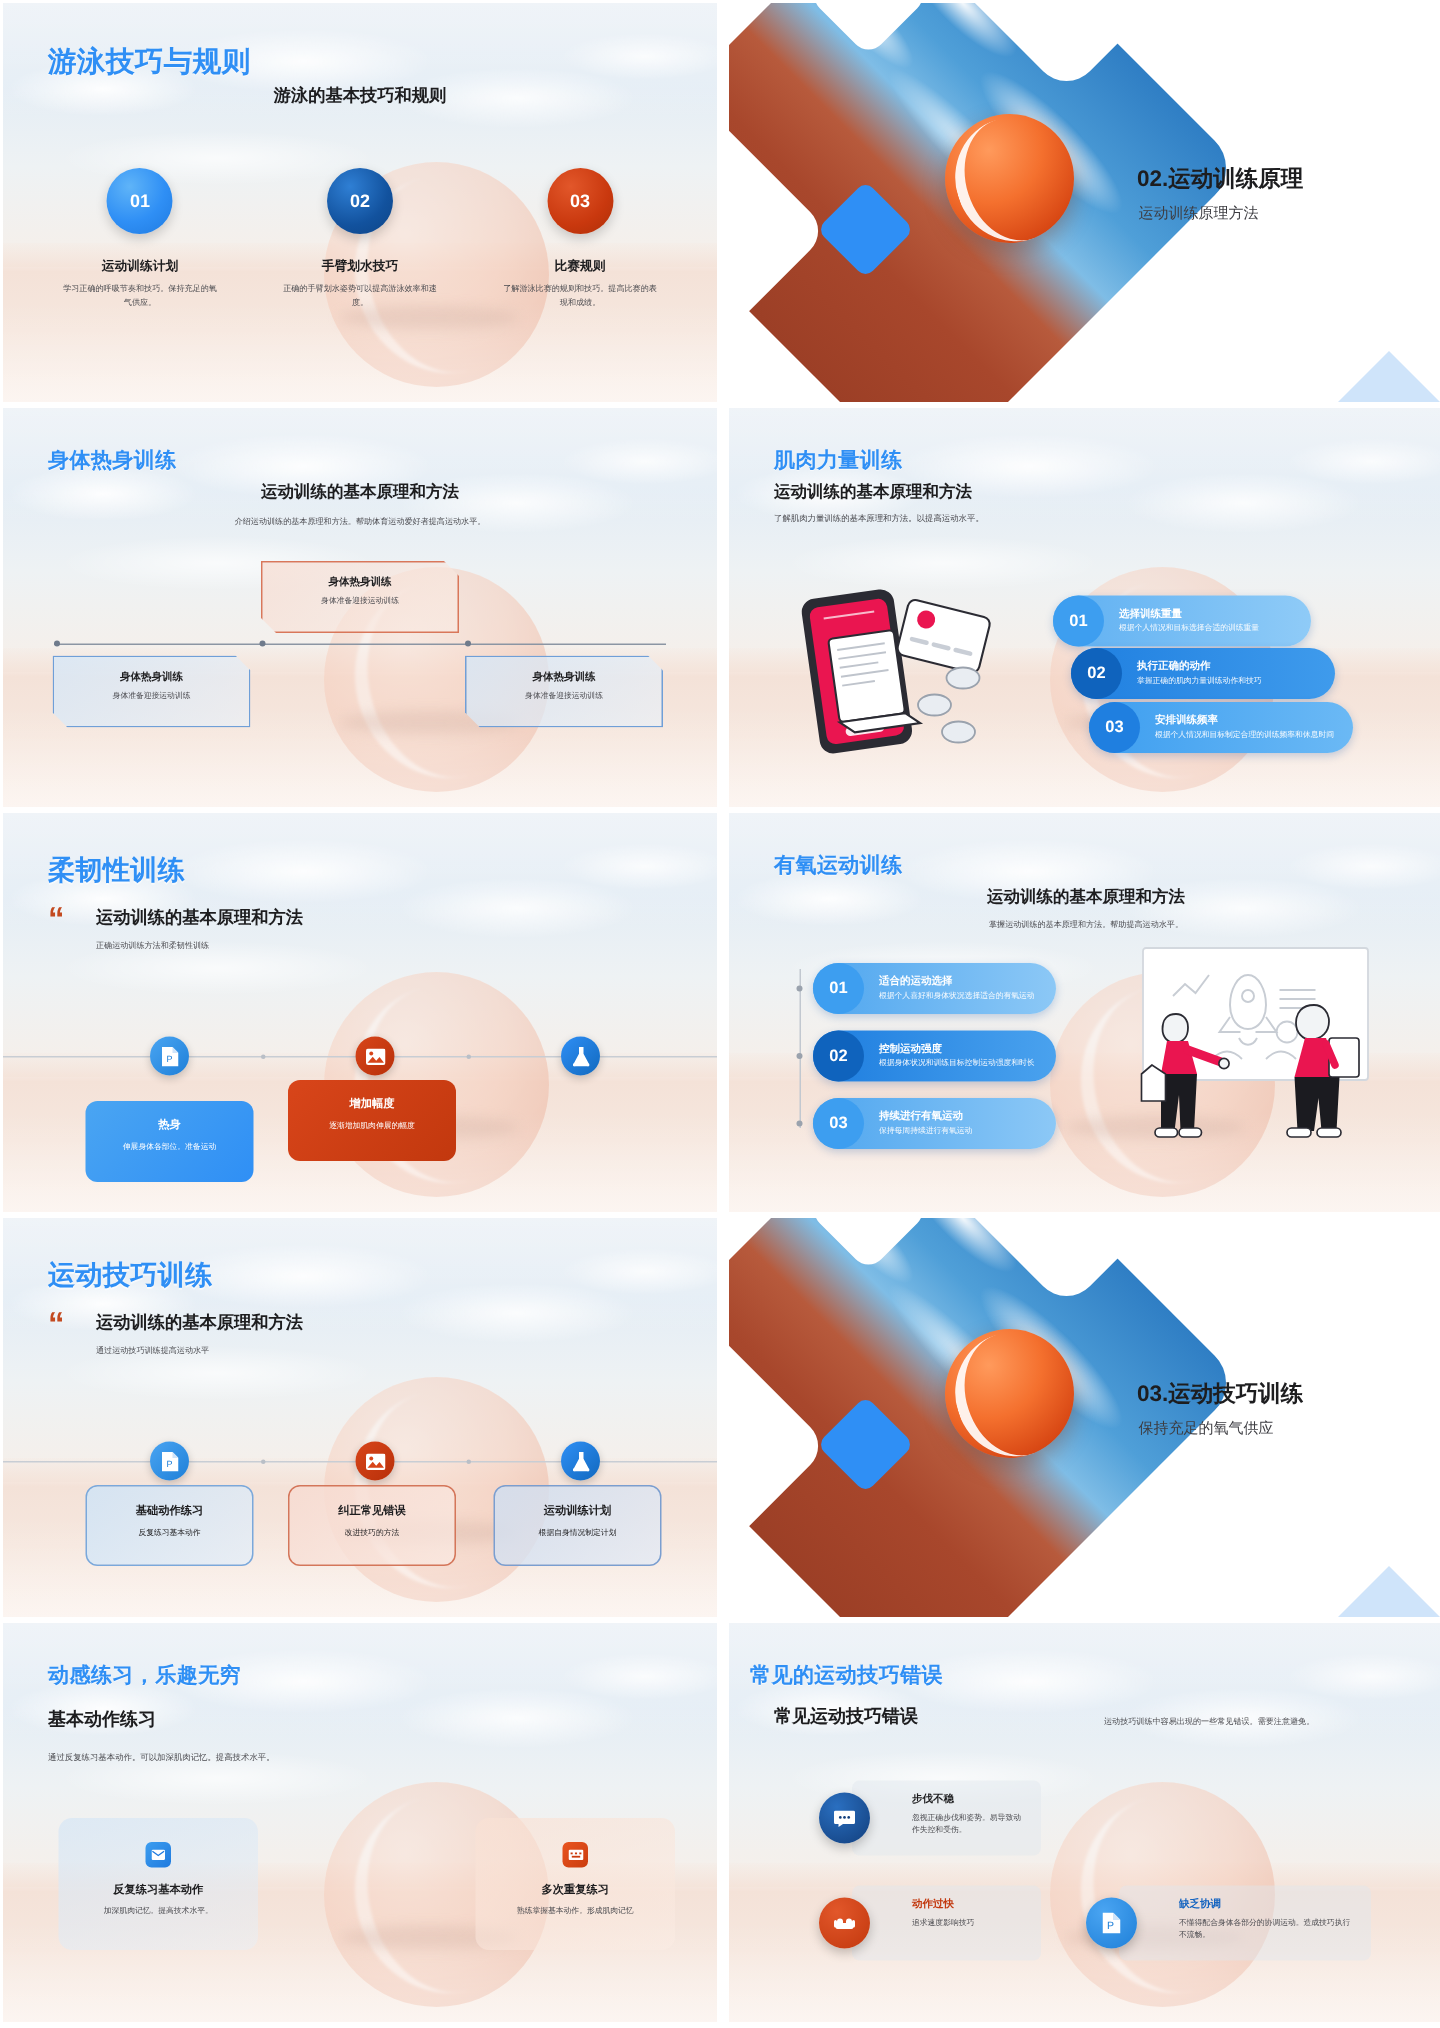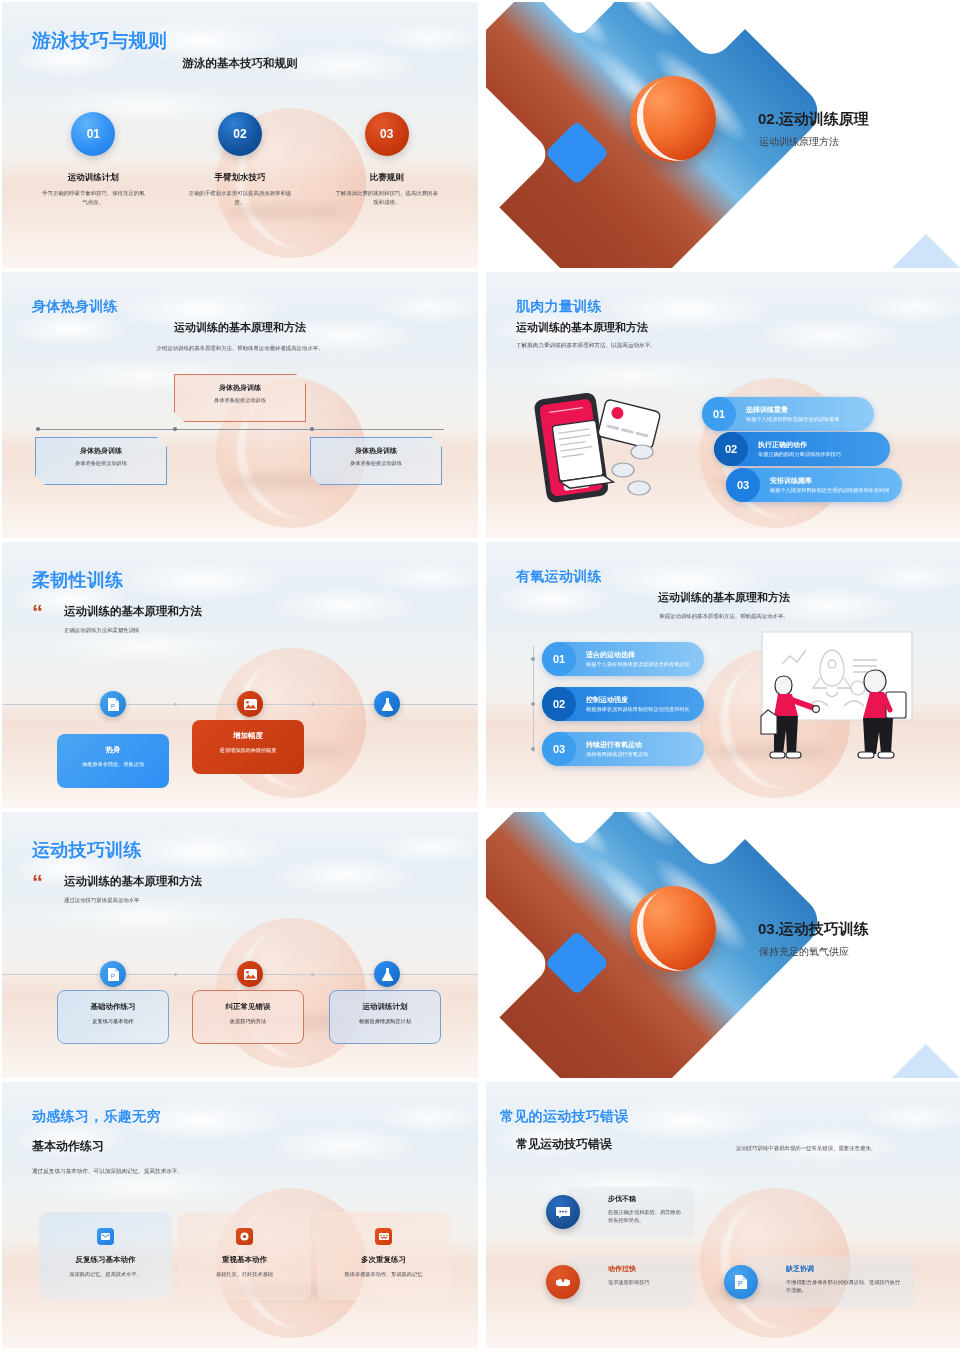--- a/index.html
+++ b/index.html
@@ -624,30 +624,20 @@
     <div class="c c1">
       <div class="ico" style="background:linear-gradient(135deg,#3d9ef0,#1f7ade);">
         <svg width="9" height="7" viewBox="0 0 9 7">
             <rect width="9" height="7" rx="1" fill="#fff"></rect>
             <path d="M0.6 1.2L4.5 4 8.4 1.2" stroke="#1f7ade" stroke-width=".9" fill="none"></path>
           </svg>
       </div>
       <div class="ct">反复练习基本动作</div>
       <div class="cd">加深肌肉记忆。提高技术水平。</div>
     </div>
-    <div class="c c2">
-      <div class="ico" style="background:linear-gradient(135deg,#e0501f,#c2380e);">
-        <svg width="9" height="9" viewBox="0 0 9 9">
-            <circle cx="4.5" cy="4.5" r="4" fill="#fff"></circle>
-            <circle cx="4.5" cy="4.5" r="1.6" fill="#c2380e"></circle>
-          </svg>
-      </div>
-      <div class="ct">重视基本动作</div>
-      <div class="cd">基础扎实。打好技术基础</div>
-    </div>
     <div class="c c3">
       <div class="ico" style="background:linear-gradient(135deg,#e9541f,#cb3c0e);">
         <svg width="10" height="7" viewBox="0 0 10 7">
             <rect width="10" height="7" rx="1" fill="#fff"></rect>
             <g fill="#cb3c0e">
               <rect x="1.4" y="2" width="1.4" height="1.2"></rect>
               <rect x="4.3" y="2" width="1.4" height="1.2"></rect>
               <rect x="7.2" y="2" width="1.4" height="1.2"></rect>
               <rect x="2.2" y="4.2" width="5.6" height="1.2"></rect>
             </g>

